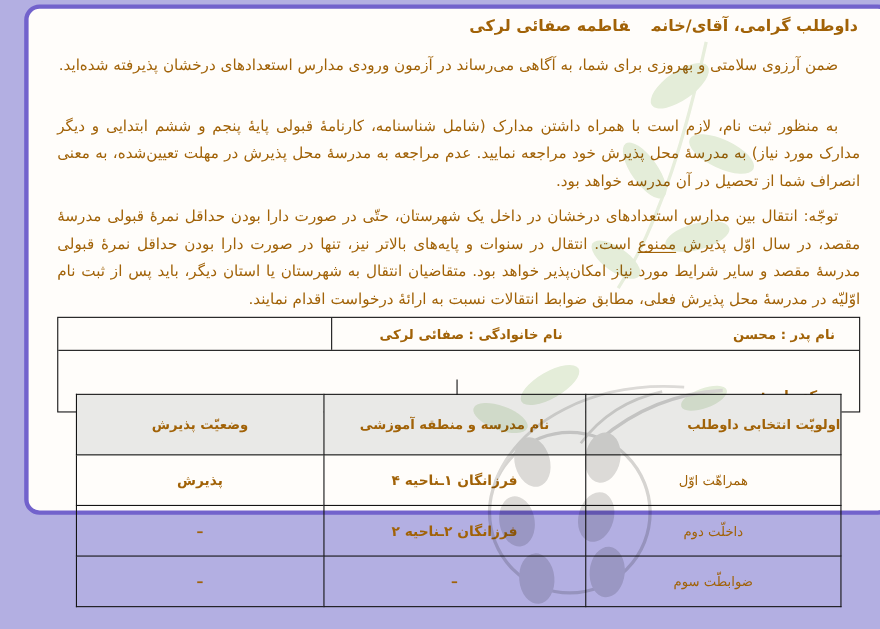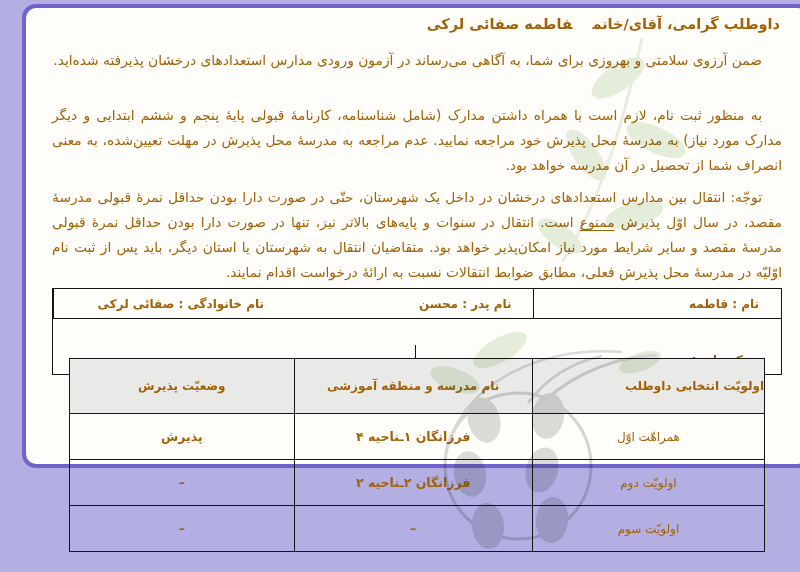--- a/index.html
+++ b/index.html
@@ -105,21 +105,20 @@
   </div>
 
   <p class="para para-intro">ضمن آرزوی سلامتی و بهروزی برای شما، به آگاهی می‌رساند در آزمون ورودی مدارس استعدادهای درخشان پذیرفته شده‌اید.</p>
 
   <p class="para para-registration">به منظور ثبت نام، لازم است با همراه داشتن مدارک (شامل شناسنامه، کارنامهٔ قبولی پایهٔ پنجم و ششم ابتدایی و دیگر مدارک مورد نیاز) به مدرسهٔ محل پذیرش خود مراجعه نمایید. عدم مراجعه به مدرسهٔ محل پذیرش در مهلت تعیین‌شده، به معنی انصراف شما از تحصیل در آن مدرسه خواهد بود.</p>
 
   <p class="para para-notice"><span>توجّه: انتقال بین مدارس استعدادهای درخشان در داخل یک شهرستان، حتّی در صورت دارا بودن حداقل نمرهٔ قبولی مدرسهٔ مقصد، در سال اوّل پذیرش </span><span class="u">ممنوع</span><span> است. انتقال در سنوات و پایه‌های بالاتر نیز، تنها در صورت دارا بودن حداقل نمرهٔ قبولی مدرسهٔ مقصد و سایر شرایط مورد نیاز امکان‌پذیر خواهد بود. متقاضیان انتقال به شهرستان یا استان دیگر، باید پس از ثبت نام اوّلیّه در مدرسهٔ محل پذیرش فعلی، مطابق ضوابط انتقالات نسبت به ارائهٔ درخواست اقدام نمایند.</span></p>
 
   <div class="t1">
     <div class="trow">
-      <div class="tcell w34 sep">نام : فاطمه</div>
       <div class="tcell w34">نام پدر : محسن</div>
       <div class="tcell w32 sep">نام خانوادگی : صفائی لرکی</div>
     </div>
     <div class="trow">
       <div class="tcell w50a sep">کد ملی :</div>
     </div>
   </div>
 
   <table class="t2">
     <thead>
@@ -129,26 +128,26 @@
         <th class="col-status">وضعیّت پذیرش</th>
       </tr>
     </thead>
     <tbody>
       <tr>
         <td class="priority-cell">همراهّت اوّل</td>
         <td class="school-cell">فرزانگان ۱ـناحیه ۴</td>
         <td class="status-cell">پذیرش</td>
       </tr>
       <tr>
-        <td class="priority-cell">اولویّت دوم</td>
+        <td class="priority-cell">داخلّت دوم</td>
         <td class="school-cell">فرزانگان ۲ـناحیه ۲</td>
         <td class="status-cell">–</td>
       </tr>
       <tr>
-        <td class="priority-cell">اولویّت سوم</td>
+        <td class="priority-cell">ضوابطّت سوم</td>
         <td class="school-cell">–</td>
         <td class="status-cell">–</td>
       </tr>
     </tbody>
   </table>
 </div>
 
 <svg class="watermark" viewBox="0 0 800 572" xmlns="http://www.w3.org/2000/svg" aria-hidden="true">
 
   <g fill="#e4efde" stroke="none">

